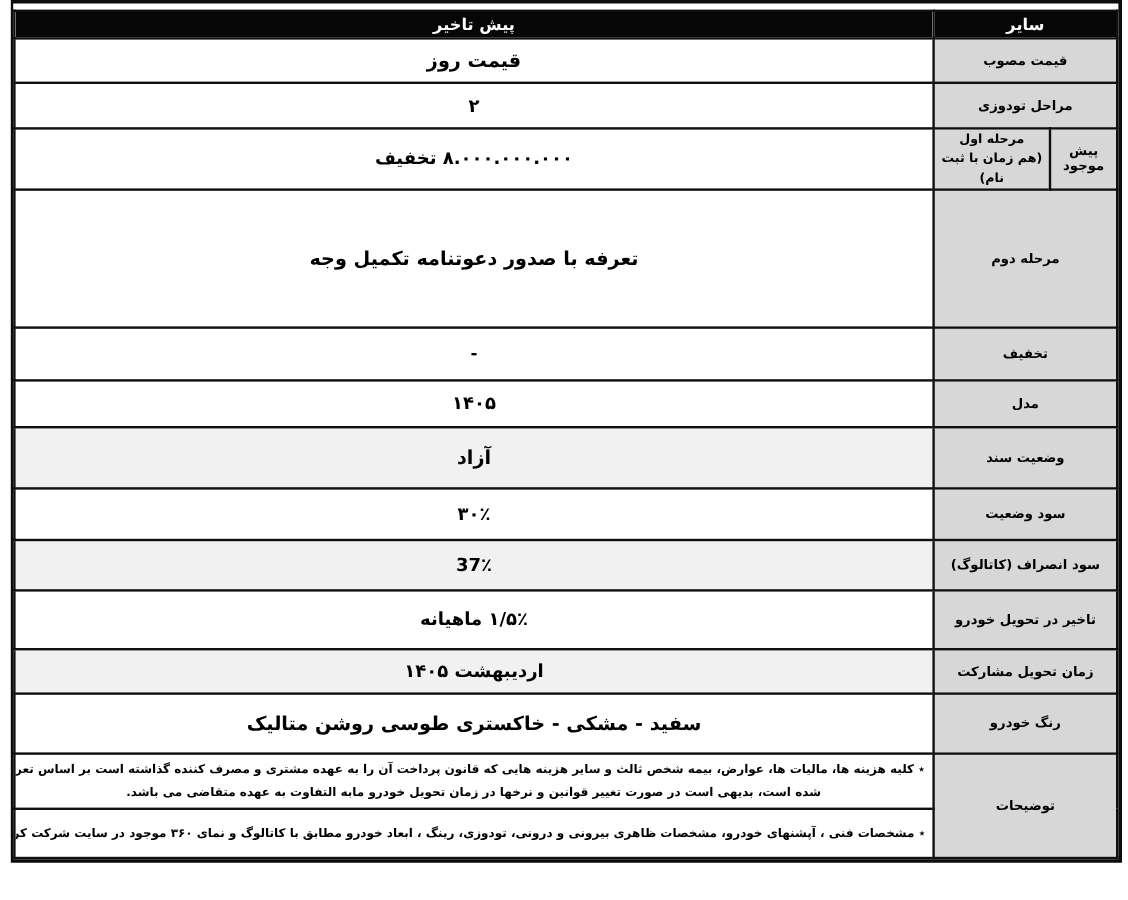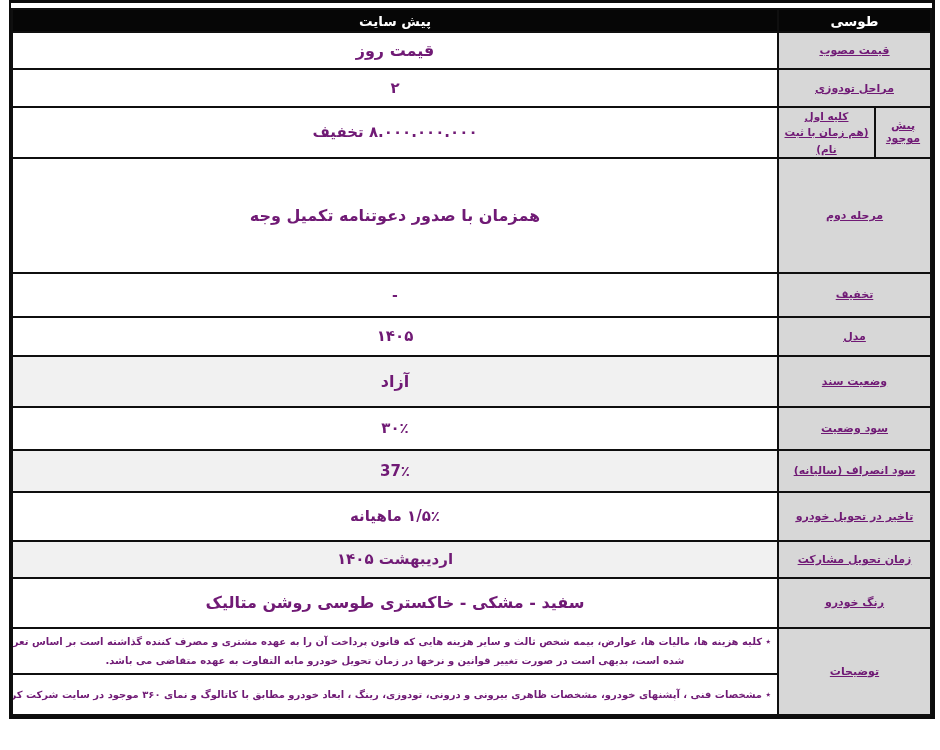--- a/index.html
+++ b/index.html
@@ -1,22 +1,22 @@
 <!DOCTYPE html>
 <html lang="fa"><head>
 <meta charset="utf-8">
 <style>
   html,body{margin:0;padding:0;background:#ffffff;}
   body{width:940px;height:750px;position:relative;font-family:"DejaVu Sans",sans-serif;overflow:hidden;}
   .sheet{position:absolute;left:9px;top:0;width:926px;}
   .frame{border:3px solid #0c0c0c;border-left-width:2px;background:#ffffff;padding-top:5px;}
   table.grid{border-collapse:collapse;width:100%;table-layout:fixed;direction:rtl;}
-  td{border:2px solid #0f0f0f;text-align:center;vertical-align:middle;font-weight:bold;color:#701a75;overflow:hidden;padding:0 4px;}
+  td{border:2px solid #0f0f0f;text-align:center;vertical-align:middle;font-weight:bold;color:#000000;overflow:hidden;padding:0 4px;}
   td.h{background:#060606;color:#ffffff;font-size:13.5px;letter-spacing:.5px;}
-  td.lbl{background:#d7d7d7;font-size:11px;text-decoration:underline;}
+  td.lbl{background:#d7d7d7;font-size:11px;}
   td.lbl .sub{display:block;font-size:10.5px;line-height:1.55;}
   td.val{background:#ffffff;font-size:15px;}
   tr.alt td.val{background:#f1f1f1;}
   td.val.big{font-size:16px;}
   td.note{background:#ffffff;font-size:10px;font-weight:bold;text-align:center;padding:2px 6px;}
   td.note .line{display:block;white-space:nowrap;line-height:1.9;}
 </style>
 </head>
 <body>
 
@@ -24,46 +24,46 @@
   <div class="frame">
     <table class="grid">
       <colgroup>
         <col style="width:56px">
         <col style="width:97px">
         <col>
       </colgroup>
 
       <tbody>
           <tr style="height:23px">
-        <td class="h" colspan="2">طوسی</td>
-        <td class="h">پیش سایت</td>
+        <td class="h" colspan="2">سایر</td>
+        <td class="h">پیش تاخیر</td>
       </tr>
 
       <tr style="height:37px">
         <td class="lbl" colspan="2">قیمت مصوب</td>
         <td class="val big">قیمت روز</td>
       </tr>
 
       <tr style="height:38px">
         <td class="lbl" colspan="2">مراحل تودوزی</td>
         <td class="val">۲</td>
       </tr>
 
       <tr style="height:48px">
         <td class="lbl">پیش موجود</td>
         <td class="lbl">
-          <span class="sub">کلیه اول</span>
+          <span class="sub">مرحله اول</span>
           <span class="sub">(هم زمان با ثبت نام)</span>
         </td>
         <td class="val">۸.۰۰۰.۰۰۰.۰۰۰ تخفیف</td>
       </tr>
 
       <tr style="height:115px">
         <td class="lbl" colspan="2">مرحله دوم</td>
-        <td class="val big">همزمان با صدور دعوتنامه تکمیل وجه</td>
+        <td class="val big">تعرفه با صدور دعوتنامه تکمیل وجه</td>
       </tr>
 
       <tr style="height:44px">
         <td class="lbl" colspan="2">تخفیف</td>
         <td class="val" style="font-size:14px">-</td>
       </tr>
 
       <tr style="height:39px">
         <td class="lbl" colspan="2">مدل</td>
         <td class="val">۱۴۰۵</td>
@@ -73,21 +73,21 @@
         <td class="lbl" colspan="2">وضعیت سند</td>
         <td class="val big">آزاد</td>
       </tr>
 
       <tr style="height:43px">
         <td class="lbl" colspan="2">سود وضعیت</td>
         <td class="val">۳۰٪</td>
       </tr>
 
       <tr style="height:42px" class="alt">
-        <td class="lbl" colspan="2">سود انصراف (سالیانه)</td>
+        <td class="lbl" colspan="2">سود انصراف (کاتالوگ)</td>
         <td class="val">37٪</td>
       </tr>
 
       <tr style="height:49px">
         <td class="lbl" colspan="2">تاخیر در تحویل خودرو</td>
         <td class="val">۱/۵٪ ماهیانه</td>
       </tr>
 
       <tr style="height:37px" class="alt">
         <td class="lbl" colspan="2">زمان تحویل مشارکت</td>

